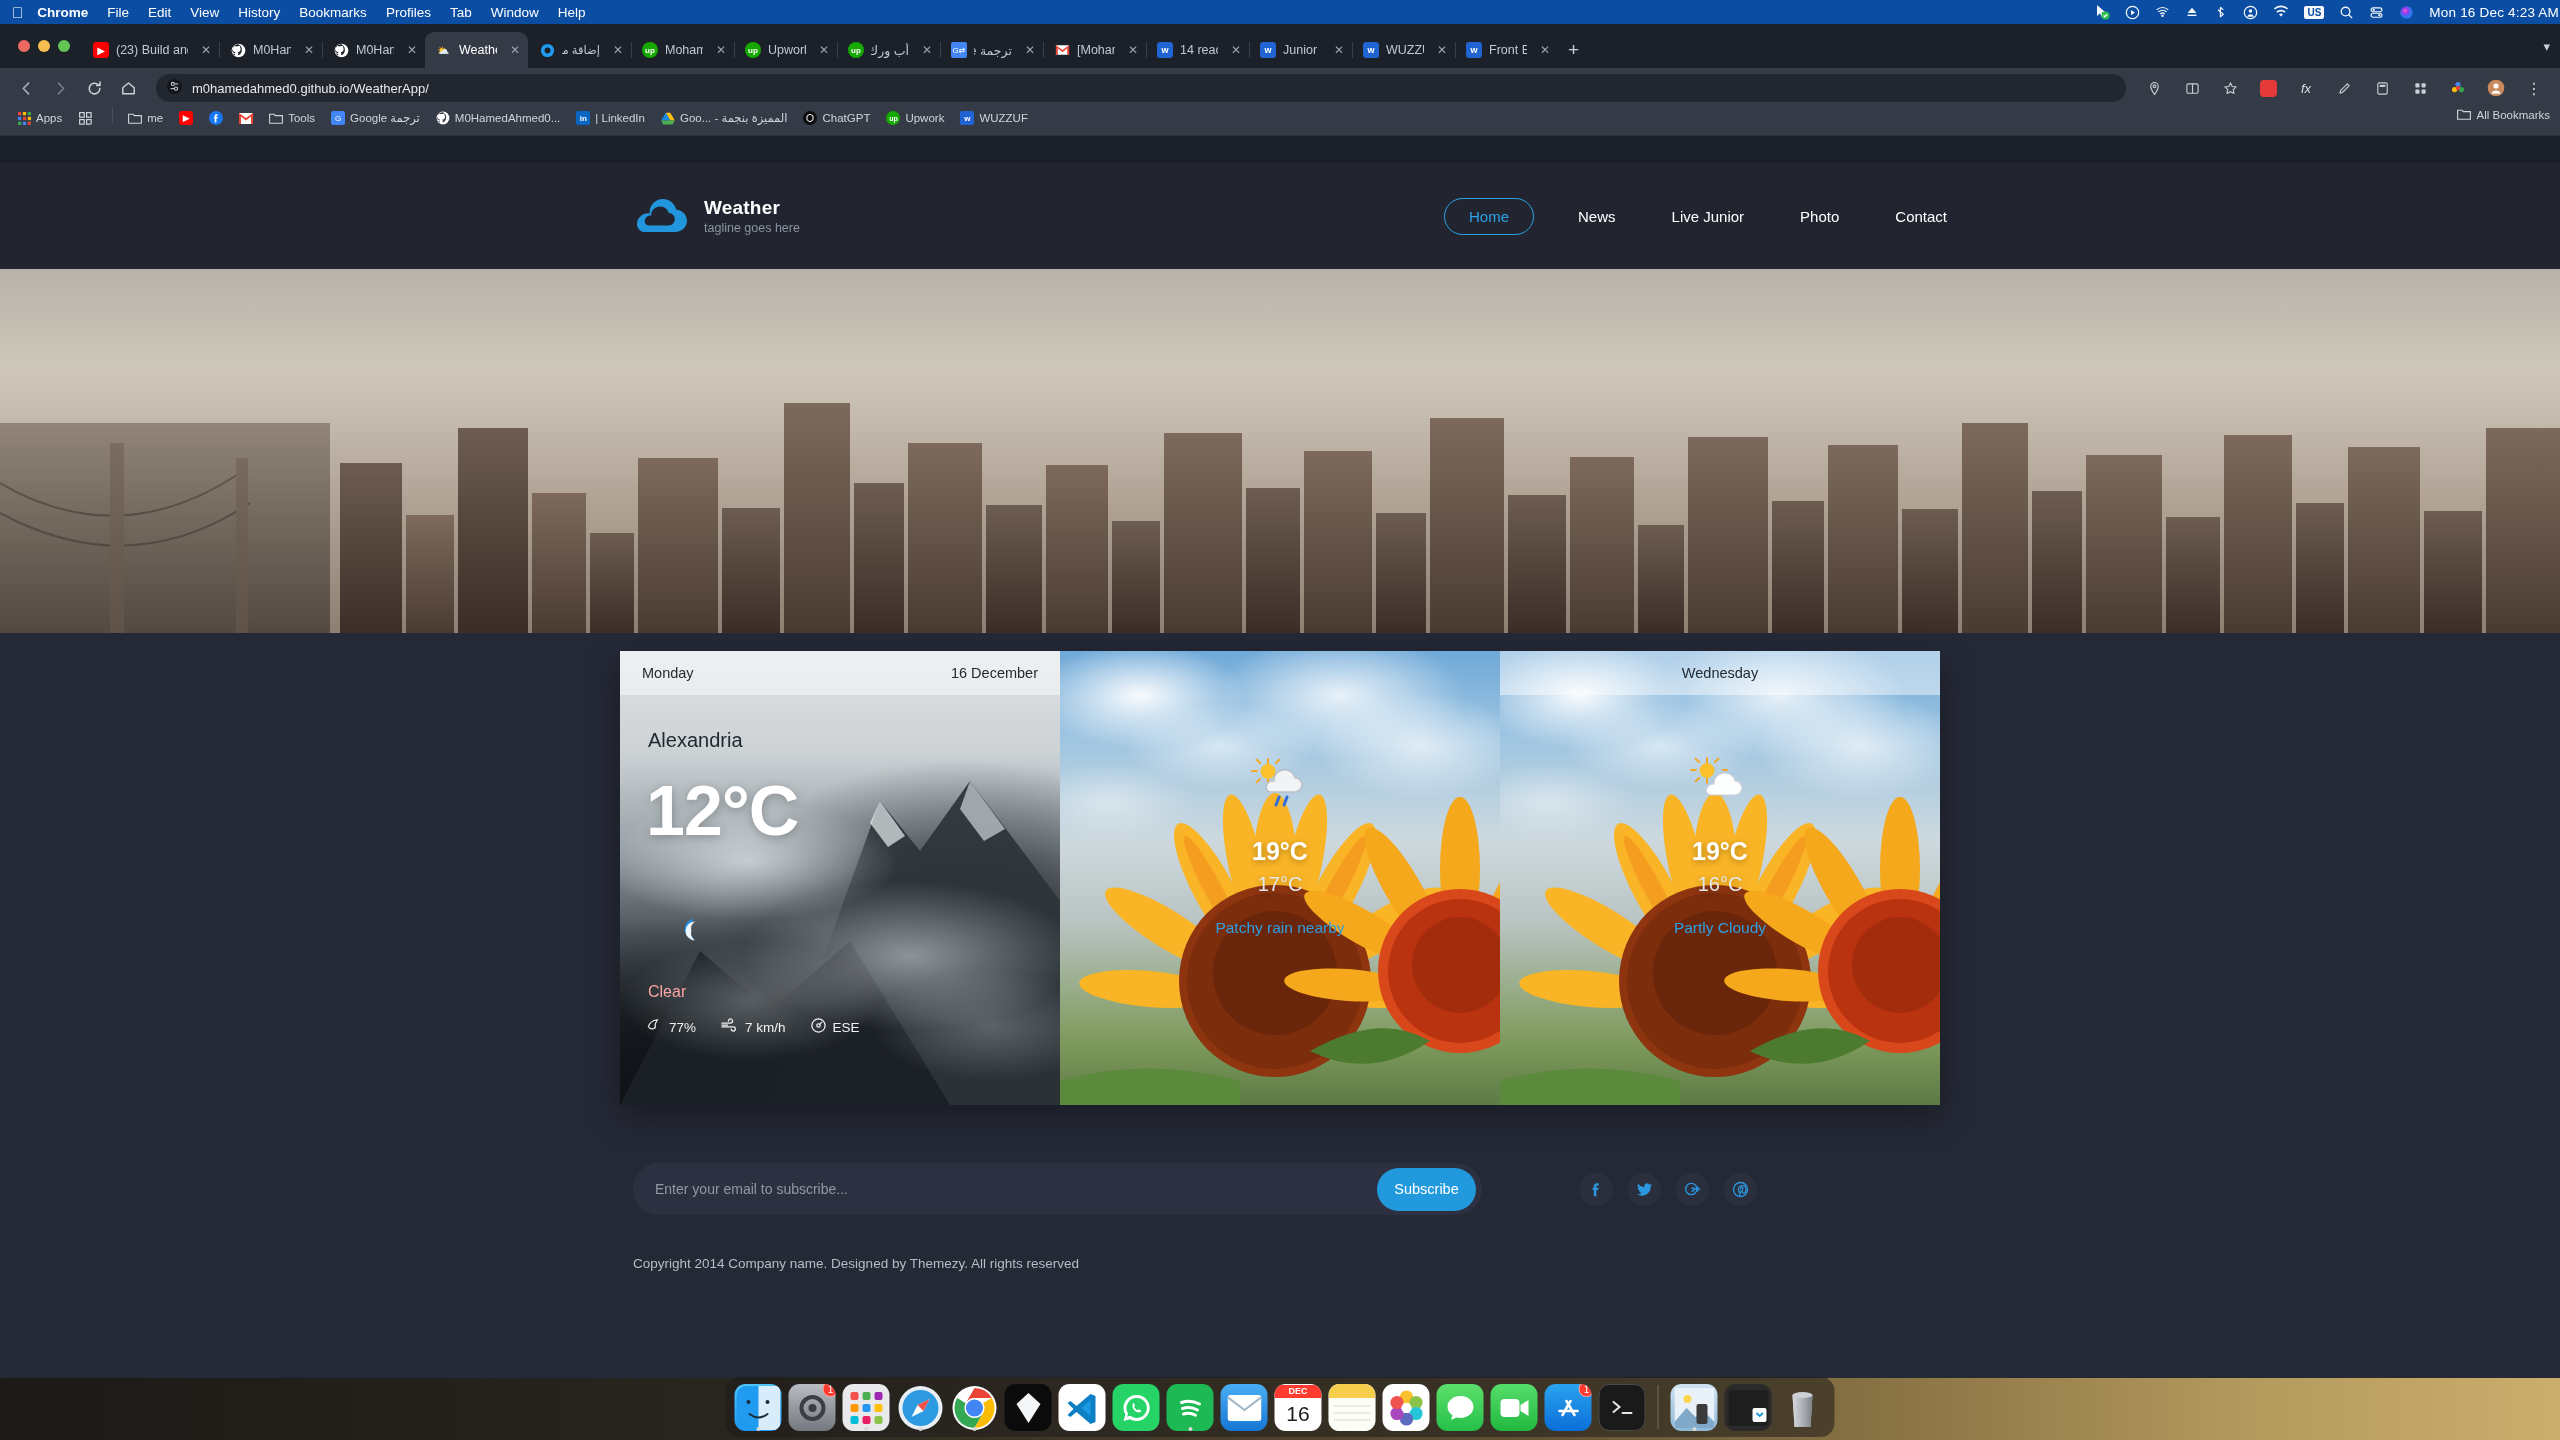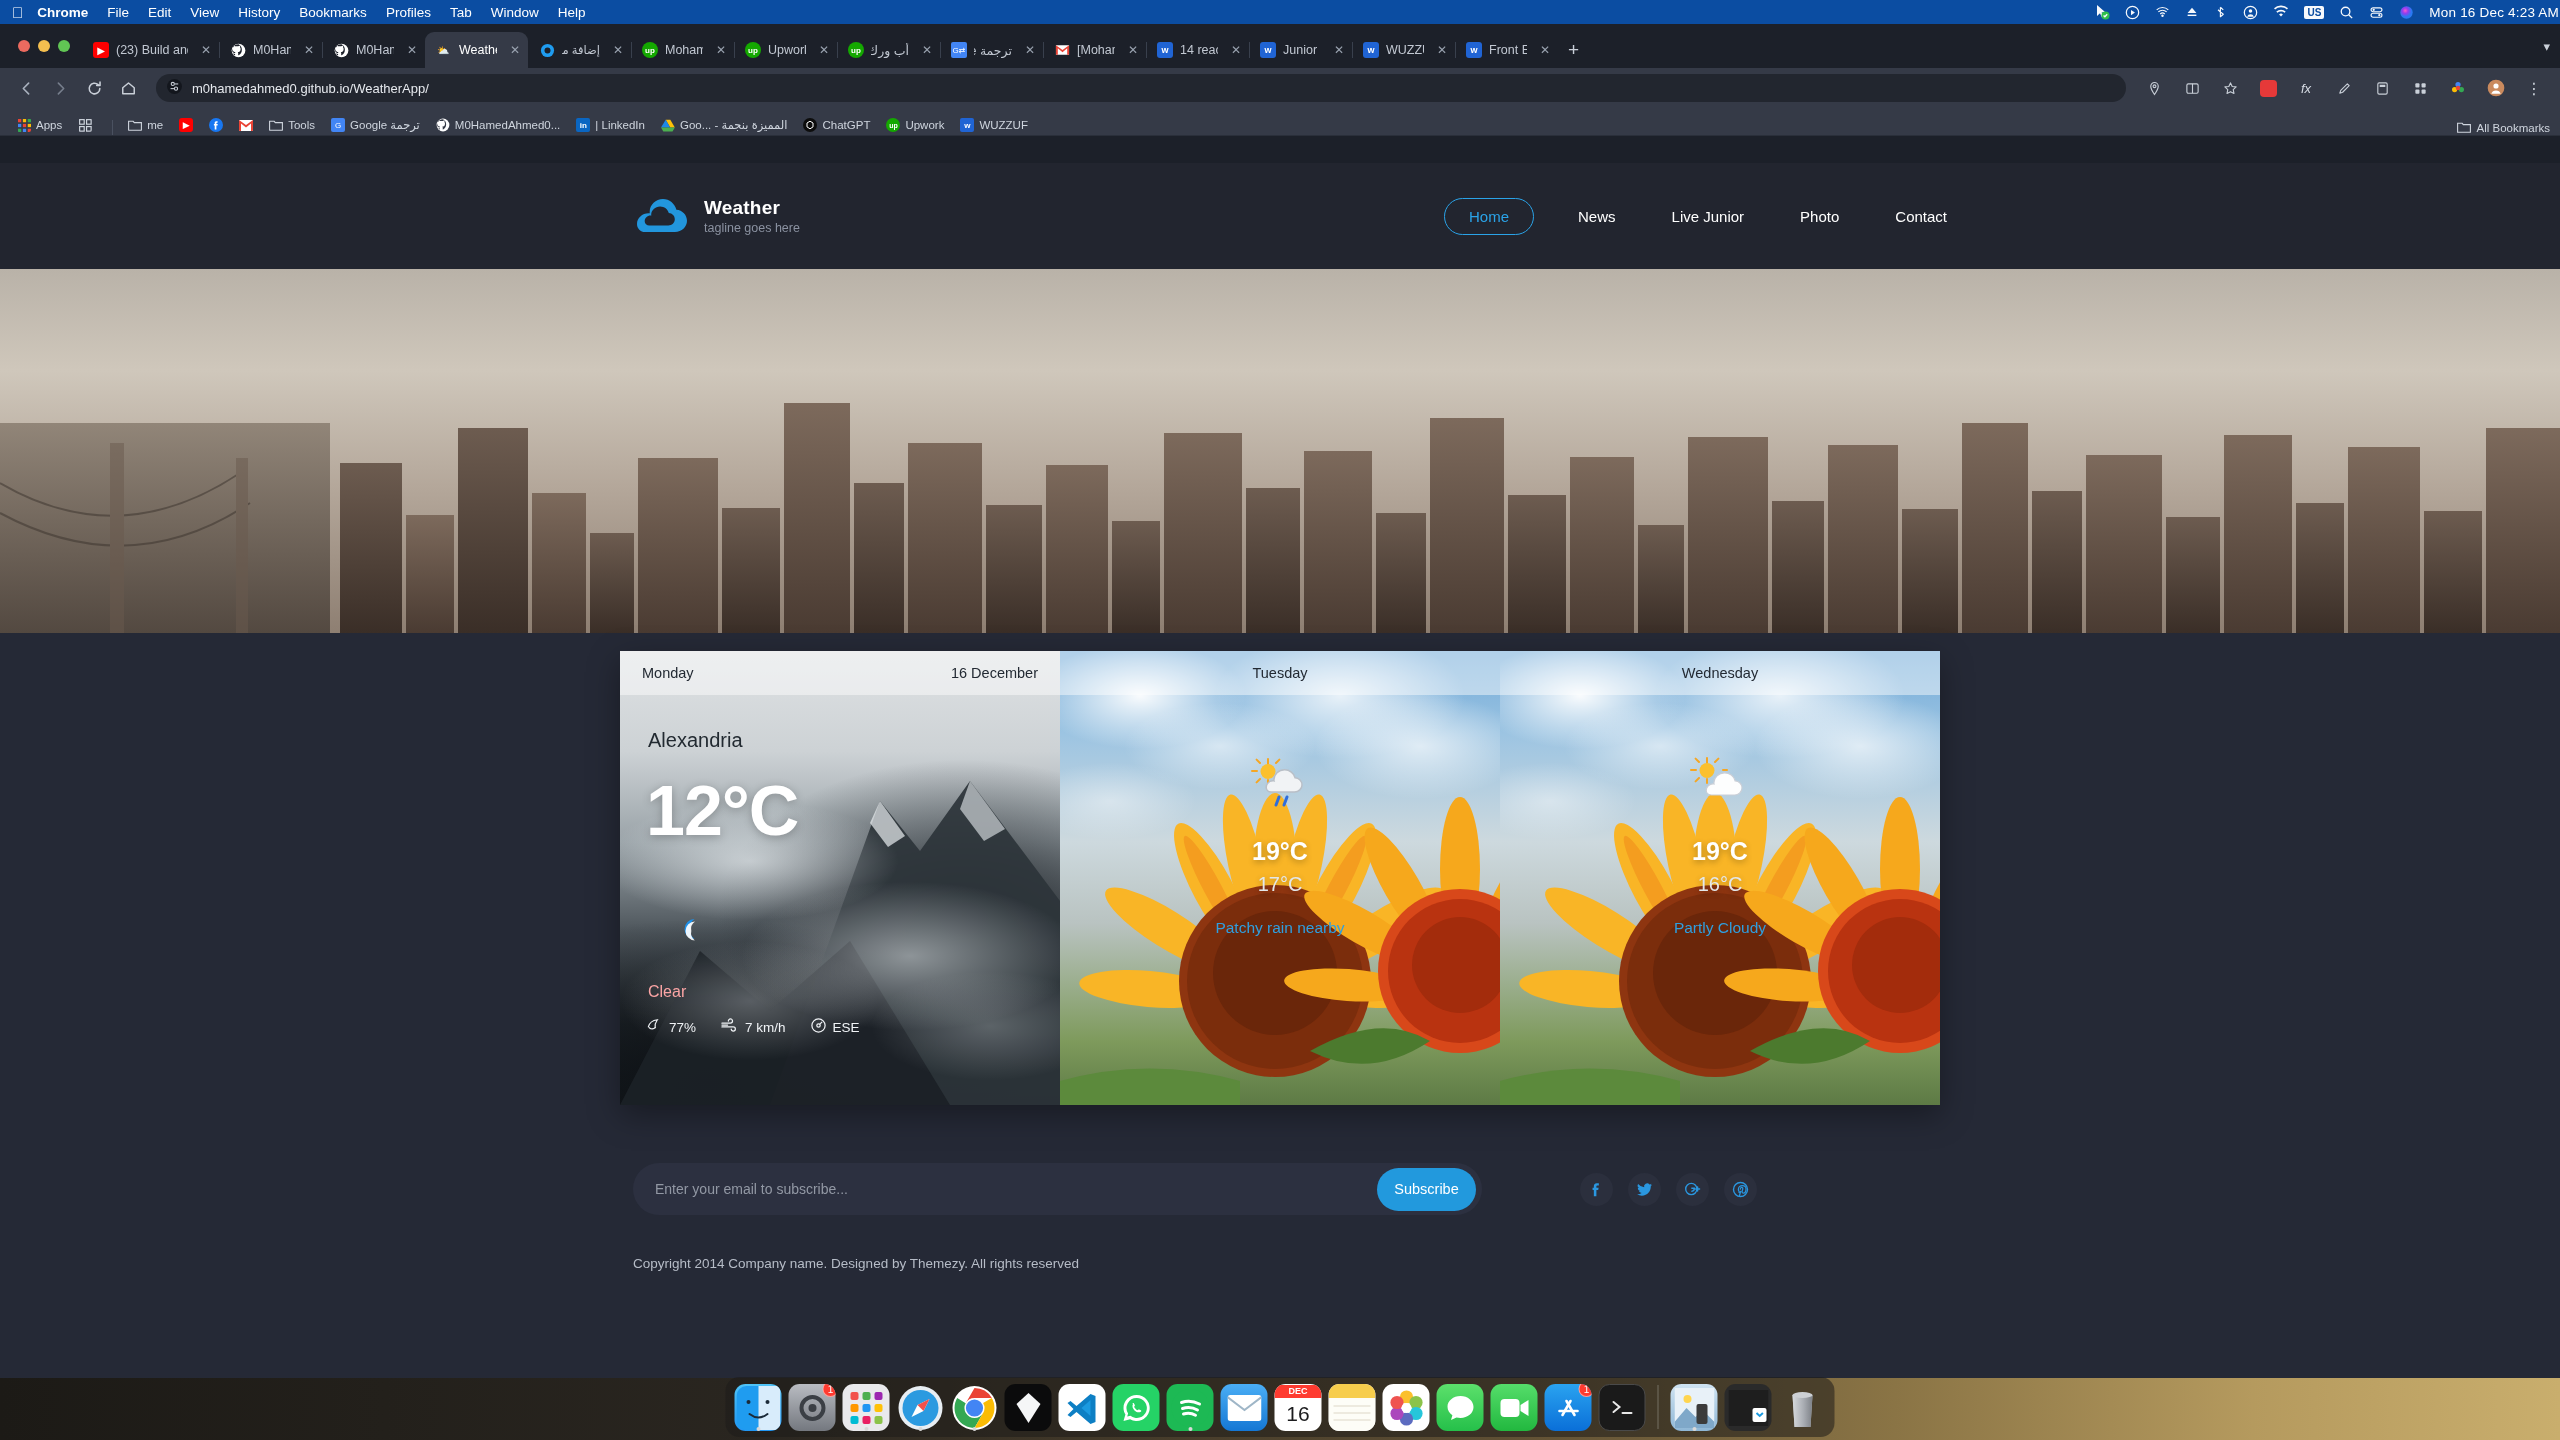--- a/index.html
+++ b/index.html
@@ -34,21 +34,21 @@
   #tablist-right{margin-left:auto;display:flex;align-items:center;height:44px;padding-right:10px;color:#c9cfd8;}
 
   #toolbar{height:40px;background:#353a47;display:flex;align-items:center;padding:0 12px;gap:6px;}
   .tbtn{width:28px;height:28px;border-radius:50%;display:flex;align-items:center;justify-content:center;
     color:#c9cfd8;flex:0 0 auto;}
   #omnibox{flex:1;height:28px;background:#22262f;border-radius:14px;display:flex;align-items:center;
     padding:0 10px;gap:9px;margin:0 8px;min-width:0;}
   #omnibox .url{color:#e6e9ee;font-size:13px;white-space:nowrap;}
   #tbright{display:flex;align-items:center;gap:10px;}
 
-  #bookmarks{height:28px;background:#353a47;display:flex;align-items:flex-end;padding:0 10px;gap:2px;
+  #bookmarks{height:28px;background:#353a47;display:flex;align-items:flex-start;padding:0 10px;gap:2px;
     font-size:11.5px;color:#cfd5de;border-bottom:1px solid #2a2f3a;}
   .bm{display:flex;align-items:center;gap:5px;padding:3px 7px;border-radius:4px;white-space:nowrap;}
   .bm .bi{width:14px;height:14px;display:flex;align-items:center;justify-content:center;flex:0 0 14px;
     font-size:9px;border-radius:2px;color:#fff;overflow:hidden;}
   .bmsep{width:1px;height:15px;background:#4a5160;margin:0 6px;}
   #bmright{margin-left:auto;display:flex;align-items:center;gap:6px;}
 
   
   #page{position:absolute;top:139px;left:0;width:2560px;height:1301px;background:#252936;overflow:hidden;}
 
@@ -766,23 +766,20 @@
                   </g>
                 <circle cx="0" cy="0" r="82" fill="#d8481a"></circle>
                 <circle cx="0" cy="0" r="72" fill="#b93310"></circle>
                 <circle cx="0" cy="-6" r="48" fill="#a32c0c"></circle>
               </g>
               <path d="M250 400 q70 -40 120 -10 q-60 40 -120 10z" fill="#4c7a2e"></path>
               <path d="M0 430 q90 -25 180 0 v24 H0z" fill="#5c8a3c"></path>
             </g>
           </svg>
         </div>
-        <div class="daybar">
-          <span>Tuesday</span>
-        </div>
         <div class="wicon">
           <svg width="62" height="56" viewBox="0 0 62 56">
             <g stroke="#f5a623" stroke-width="2" stroke-linecap="round">
               <path d="M19 4v5M19 25v4M8 16h-5M35 16h4M11 8l-3.4-3.4M27 8l3.4-3.4M11 24l-3.4 3.4"></path>
             </g>
             <circle cx="19" cy="16.5" r="7.5" fill="#fbc02d"></circle>
             <path d="M27 37h18.5c4.2 0 7.5-3.2 7.5-7.1 0-3.8-3-6.9-6.9-7.1-1.1-4.6-5.4-8-10.5-8-5.9 0-10.7 4.5-10.7 10 0 .4 0 .8.1 1.1-.3-.1-.7-.1-1-.1-3.7 0-6.8 2.9-6.8 6.5 0 2.6 2.2 4.7 5 4.7z" fill="#f1f3f5" stroke="#b9bfc7" stroke-width="1.5"></path>
             <g stroke="#2f6ddb" stroke-width="3" stroke-linecap="round">
               <path d="M30 42l-3 8"></path>
                 <path d="M38 42l-3 8"></path>

